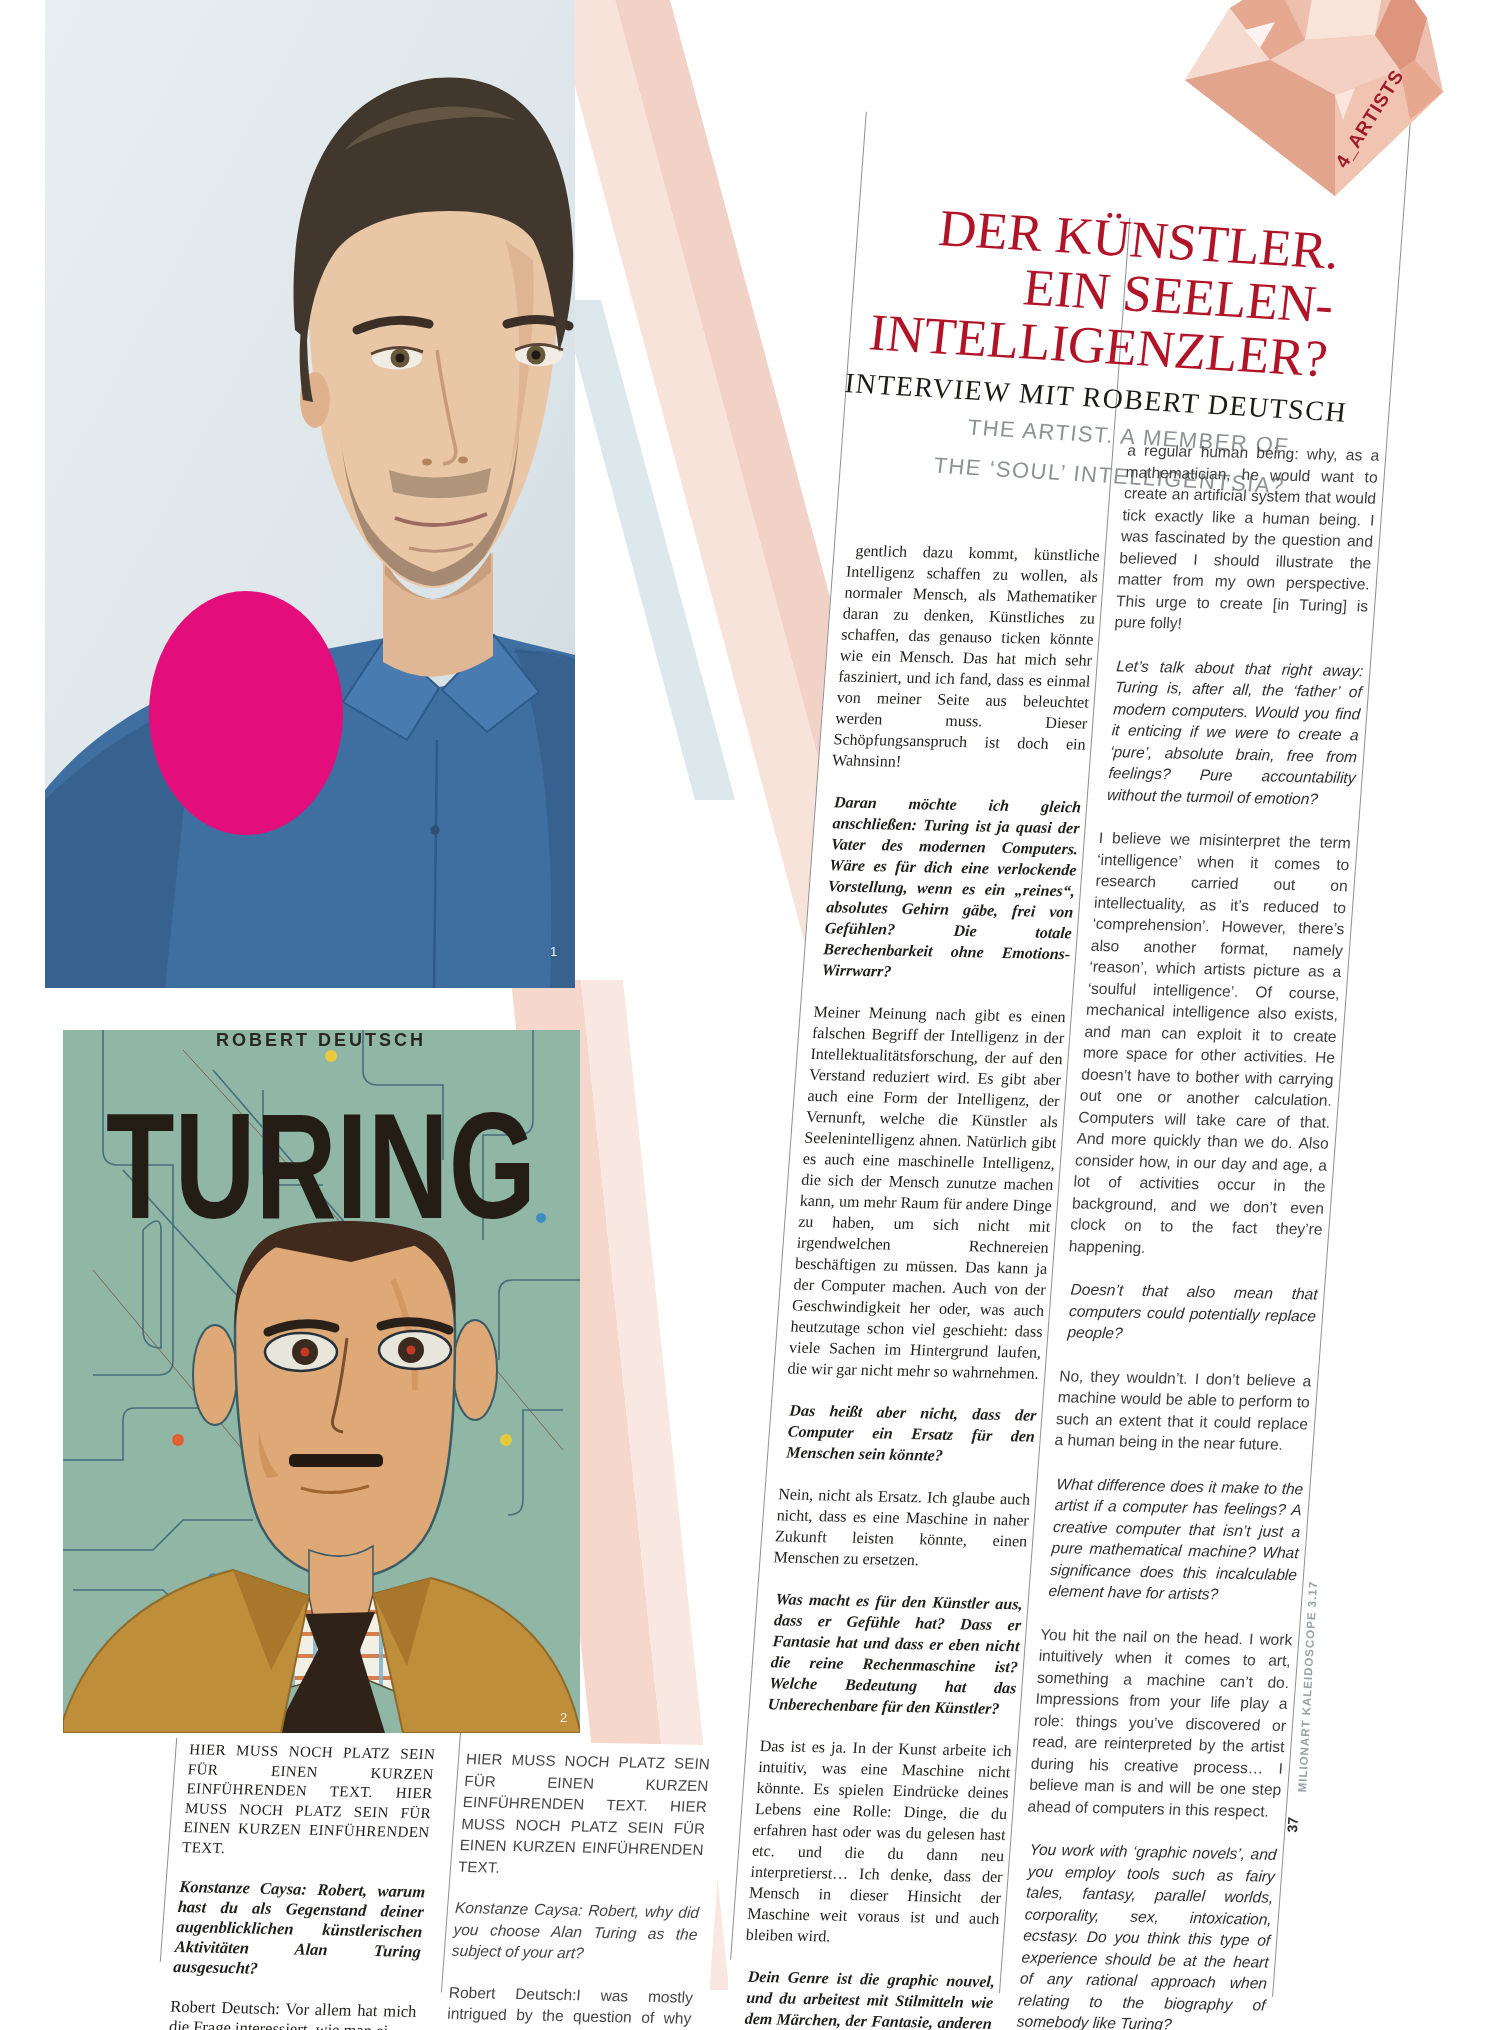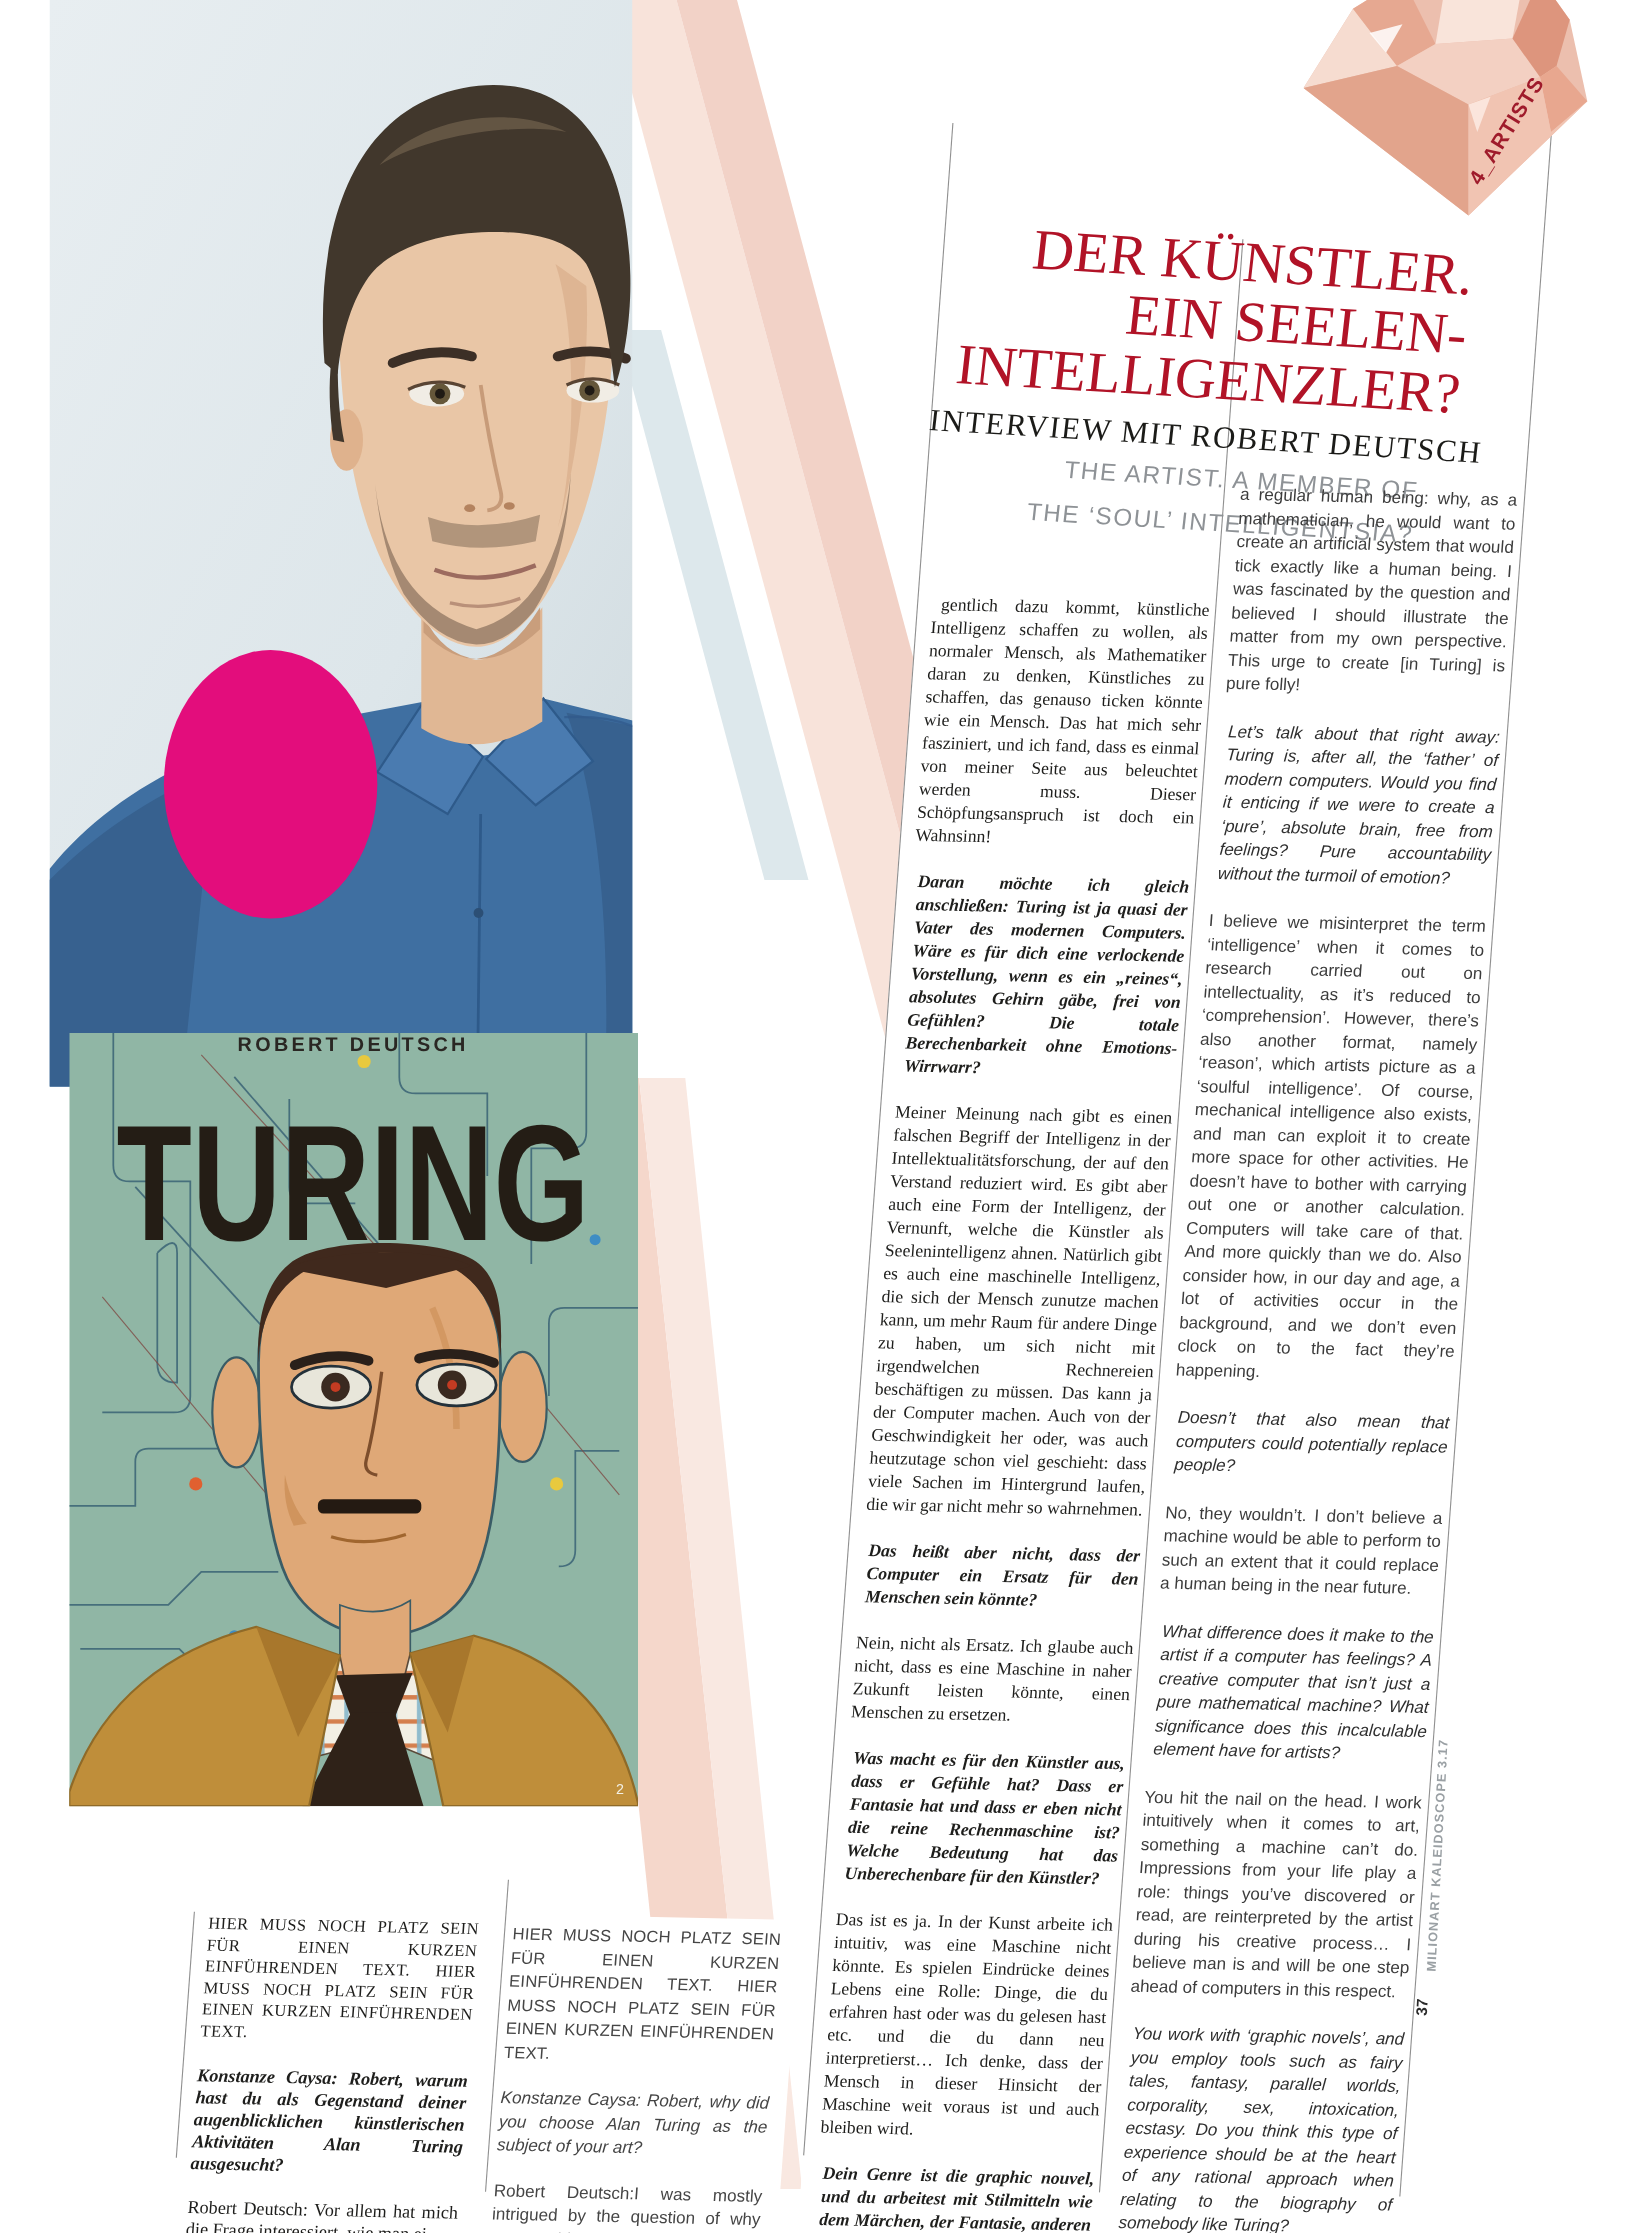--- a/index.html
+++ b/index.html
@@ -185,21 +185,21 @@
 
       <path d="M250,330 C240,200 280,90 390,78 C480,70 525,140 528,250 C529,290 522,330 514,352 C508,300 500,262 488,240 C470,215 430,208 380,212 C340,216 306,230 290,252 C276,272 266,300 262,340 Z" fill="#41372c"></path>
       <path d="M300,150 C340,105 420,95 470,120 C430,112 350,120 300,150 Z" fill="#6b5d4a" opacity="0.8"></path>
       <path d="M262,330 C262,360 264,382 268,402 L258,400 C254,372 254,348 256,330 Z" fill="#41372c"></path>
 
       <ellipse cx="201" cy="713" rx="97" ry="122" fill="#e30d7c"></ellipse>
       <text x="505" y="956" font-size="13" fill="#ffffff">1</text>
     </svg>
   </div>
 
-  <div class="abs" style="left:63px;top:939px;width:517px;height:852px;">
+  <div class="abs" style="left:63px;top:1030px;width:517px;height:852px;">
     <svg width="517" height="703" viewBox="0 0 517 703">
       <rect width="517" height="703" fill="#90b6a5"></rect>
 
       <g stroke="#3a6375" stroke-width="1.6" fill="none" opacity="0.85">
         <path d="M40,0 L40,120 Q40,135 55,135 L110,135 L110,330 Q110,345 95,345 L30,345"></path>
         <path d="M80,200 L80,300 Q80,318 98,318 L98,200 Q98,182 80,200"></path>
         <path d="M0,430 L60,430 L60,390 Q60,378 72,378 L140,378"></path>
         <path d="M0,520 L90,520 L120,490 L190,490"></path>
         <path d="M10,560 L100,560 L130,590 L200,590"></path>
         <path d="M470,0 L470,90 Q470,105 455,105 L420,105 L420,210"></path>

